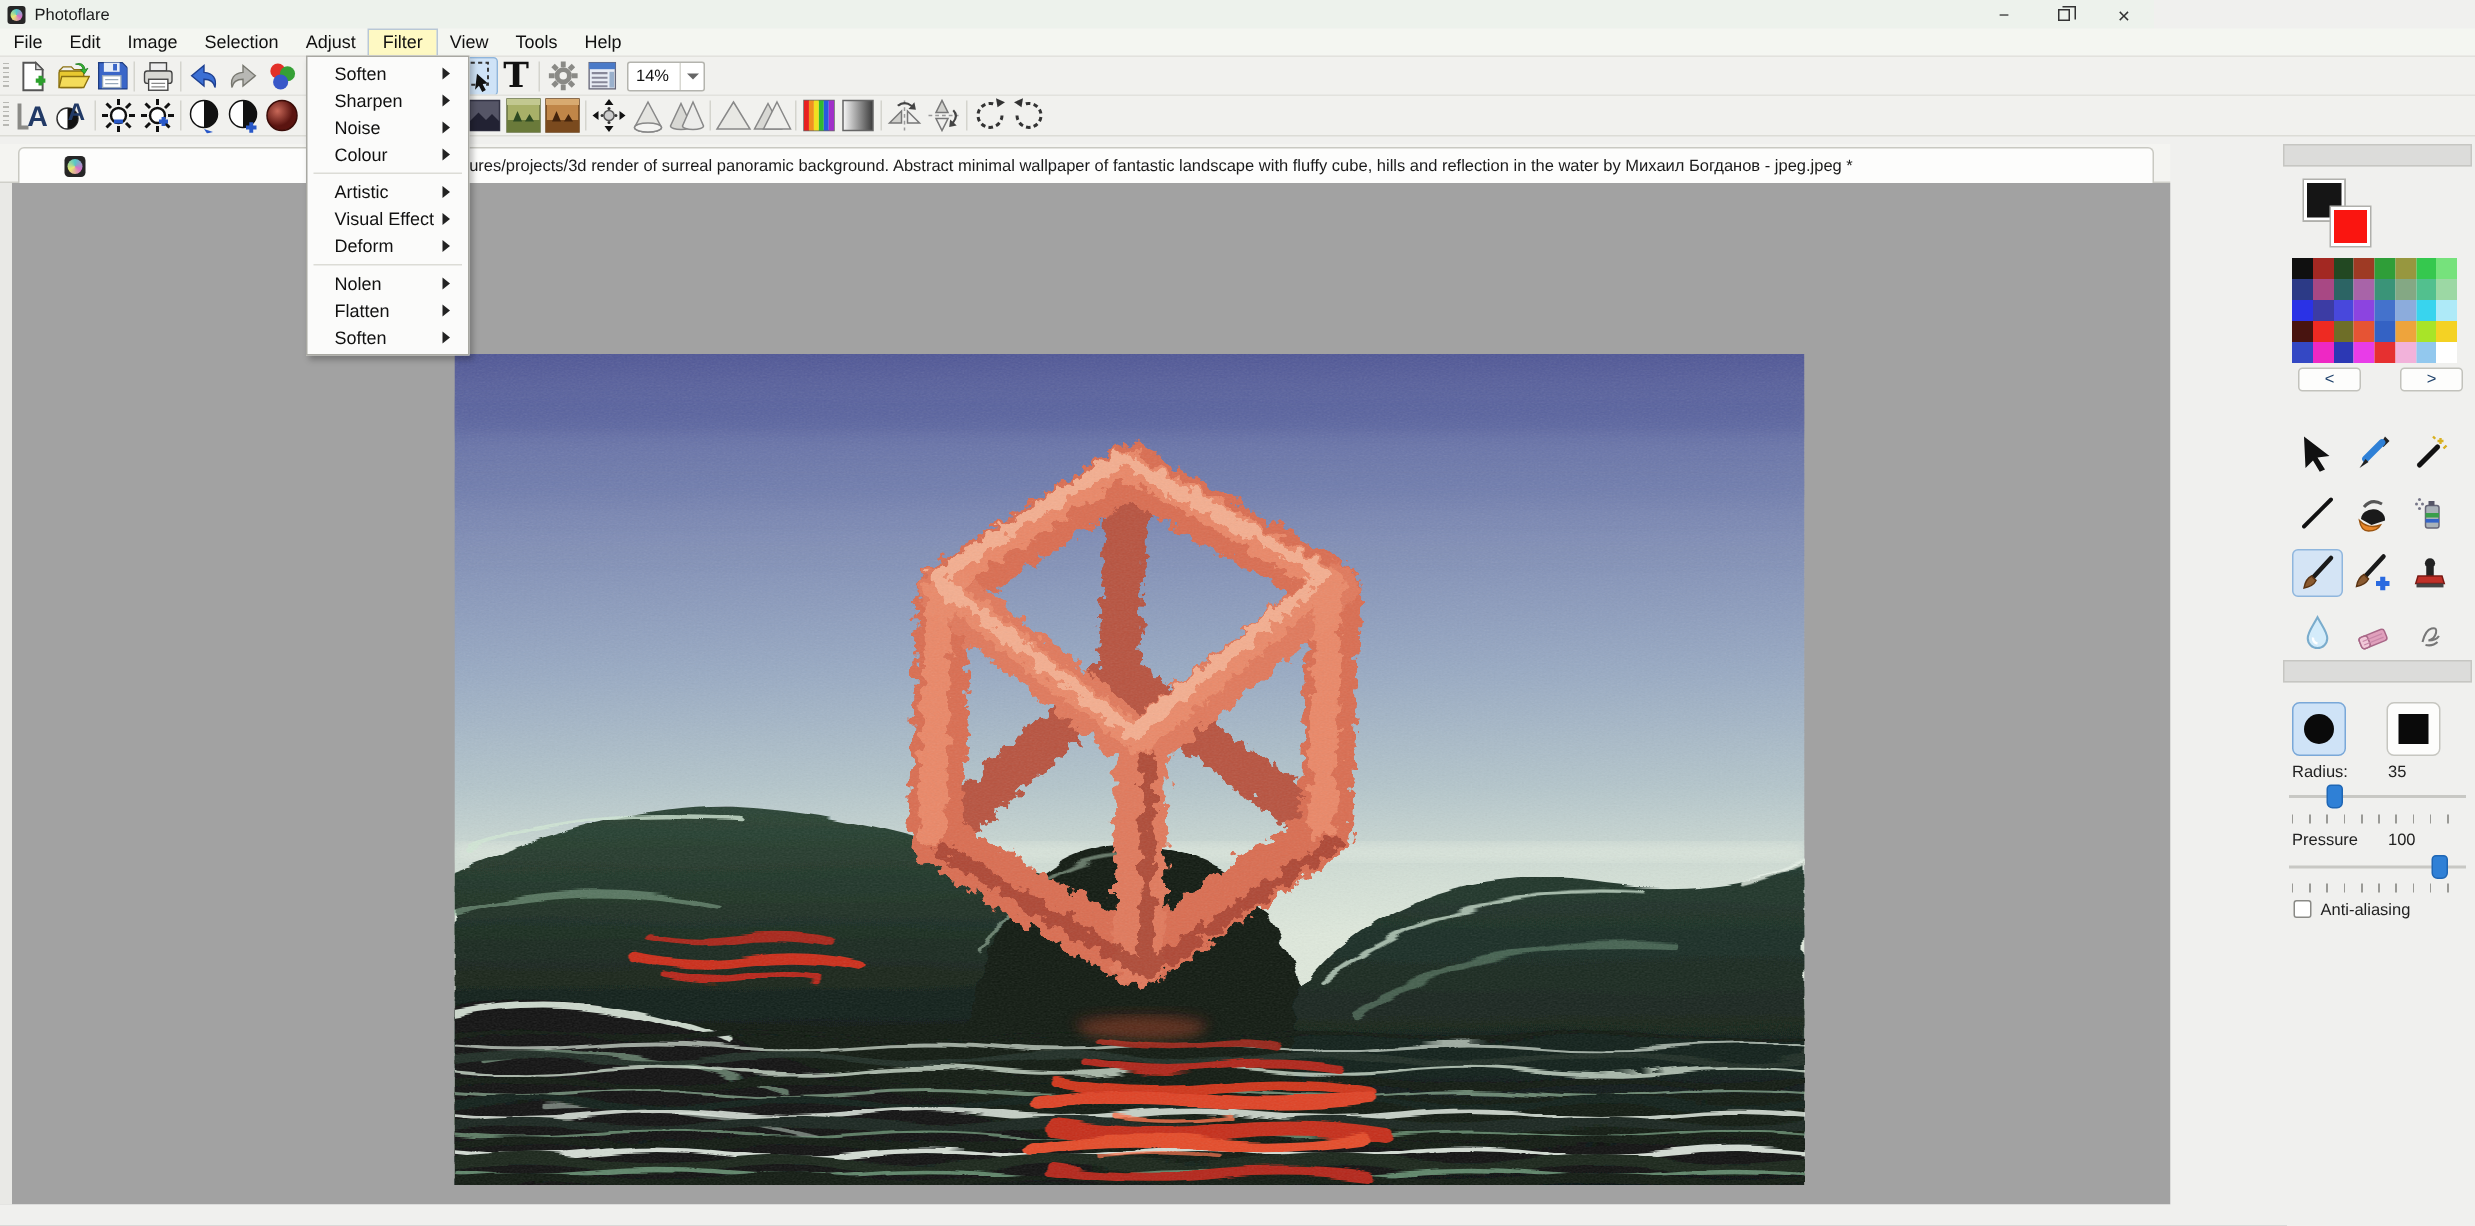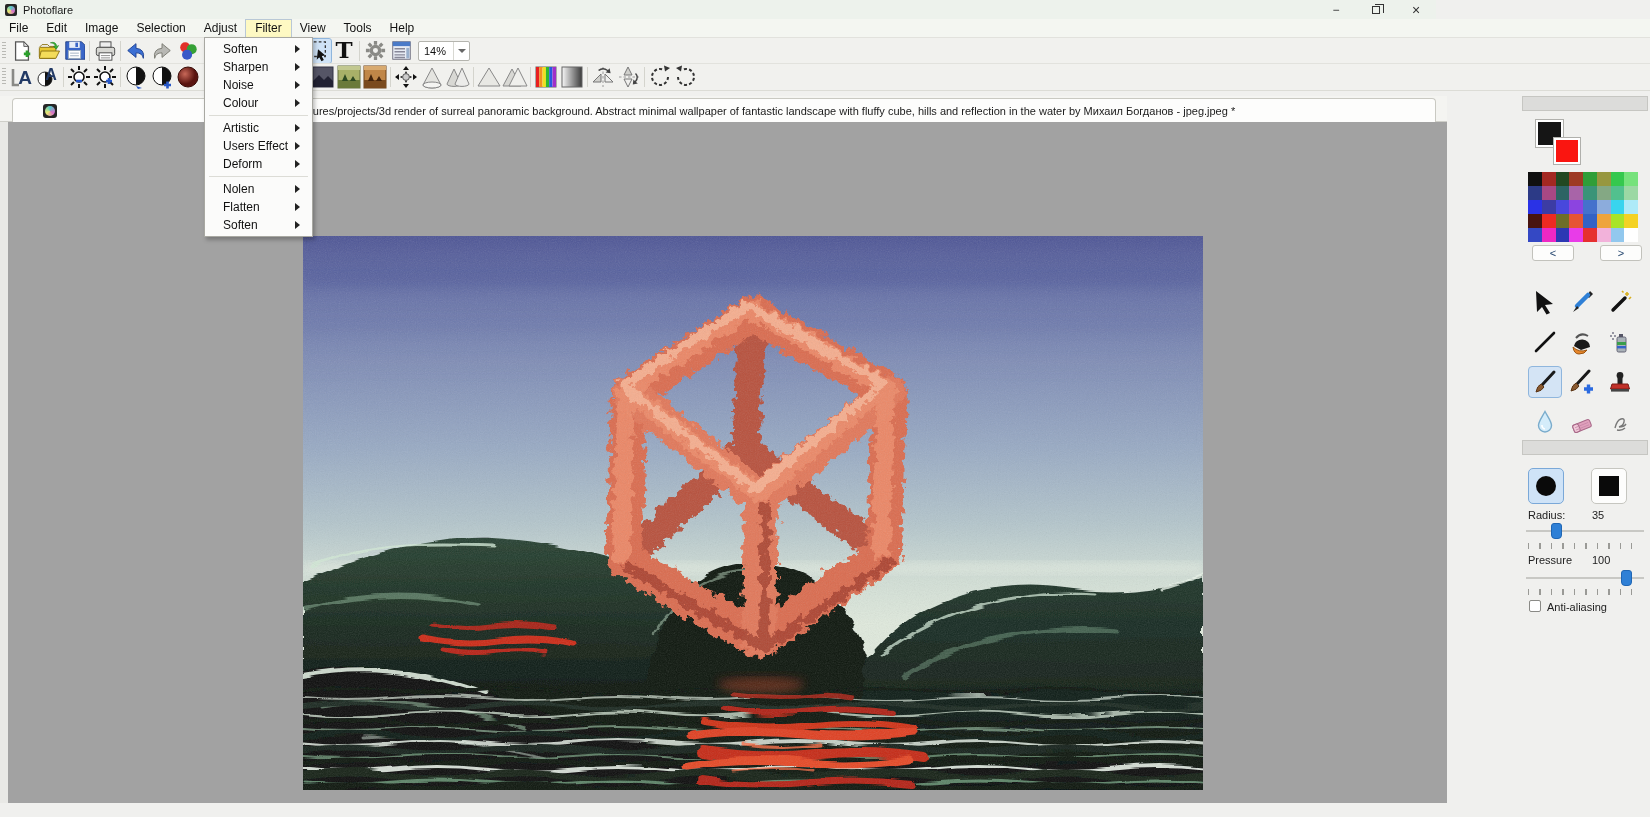--- a/index.html
+++ b/index.html
@@ -749,21 +749,21 @@
     <div class="fm-item">
         <span>Colour</span>
         <i class="fm-arrow"></i>
       </div>
     <div class="msep"></div>
     <div class="fm-item">
         <span>Artistic</span>
         <i class="fm-arrow"></i>
       </div>
     <div class="fm-item">
-        <span>Users Effect</span>
+        <span>Visual Effect</span>
         <i class="fm-arrow"></i>
       </div>
     <div class="fm-item">
         <span>Deform</span>
         <i class="fm-arrow"></i>
       </div>
     <div class="msep"></div>
     <div class="fm-item">
         <span>Nolen</span>
         <i class="fm-arrow"></i>

